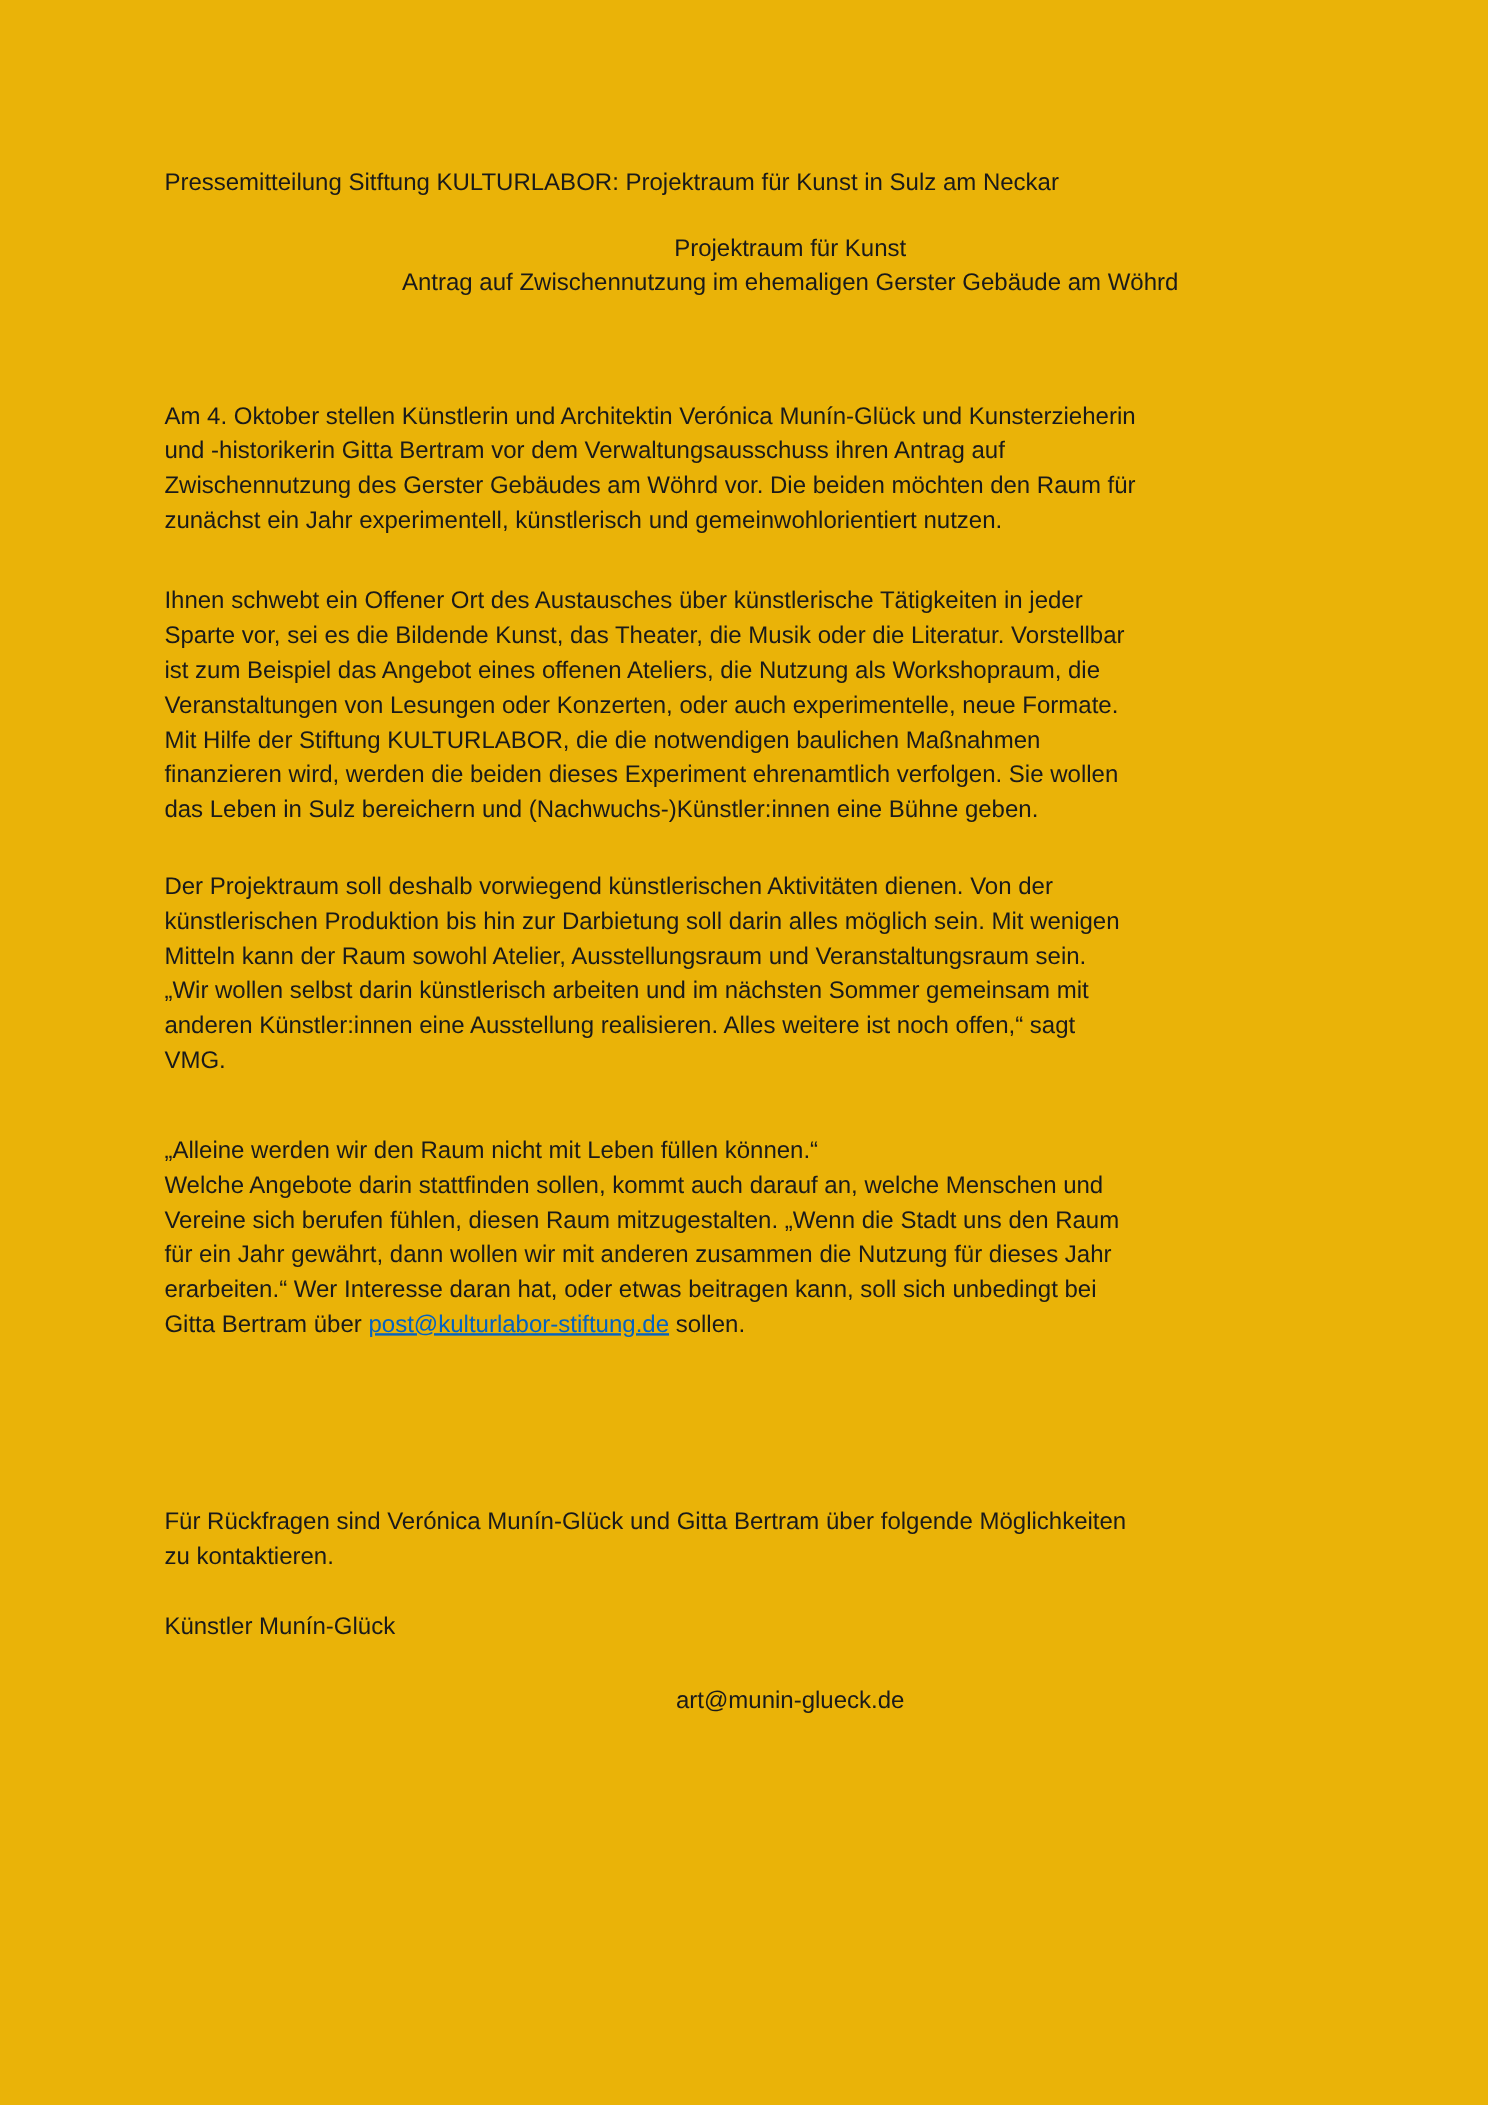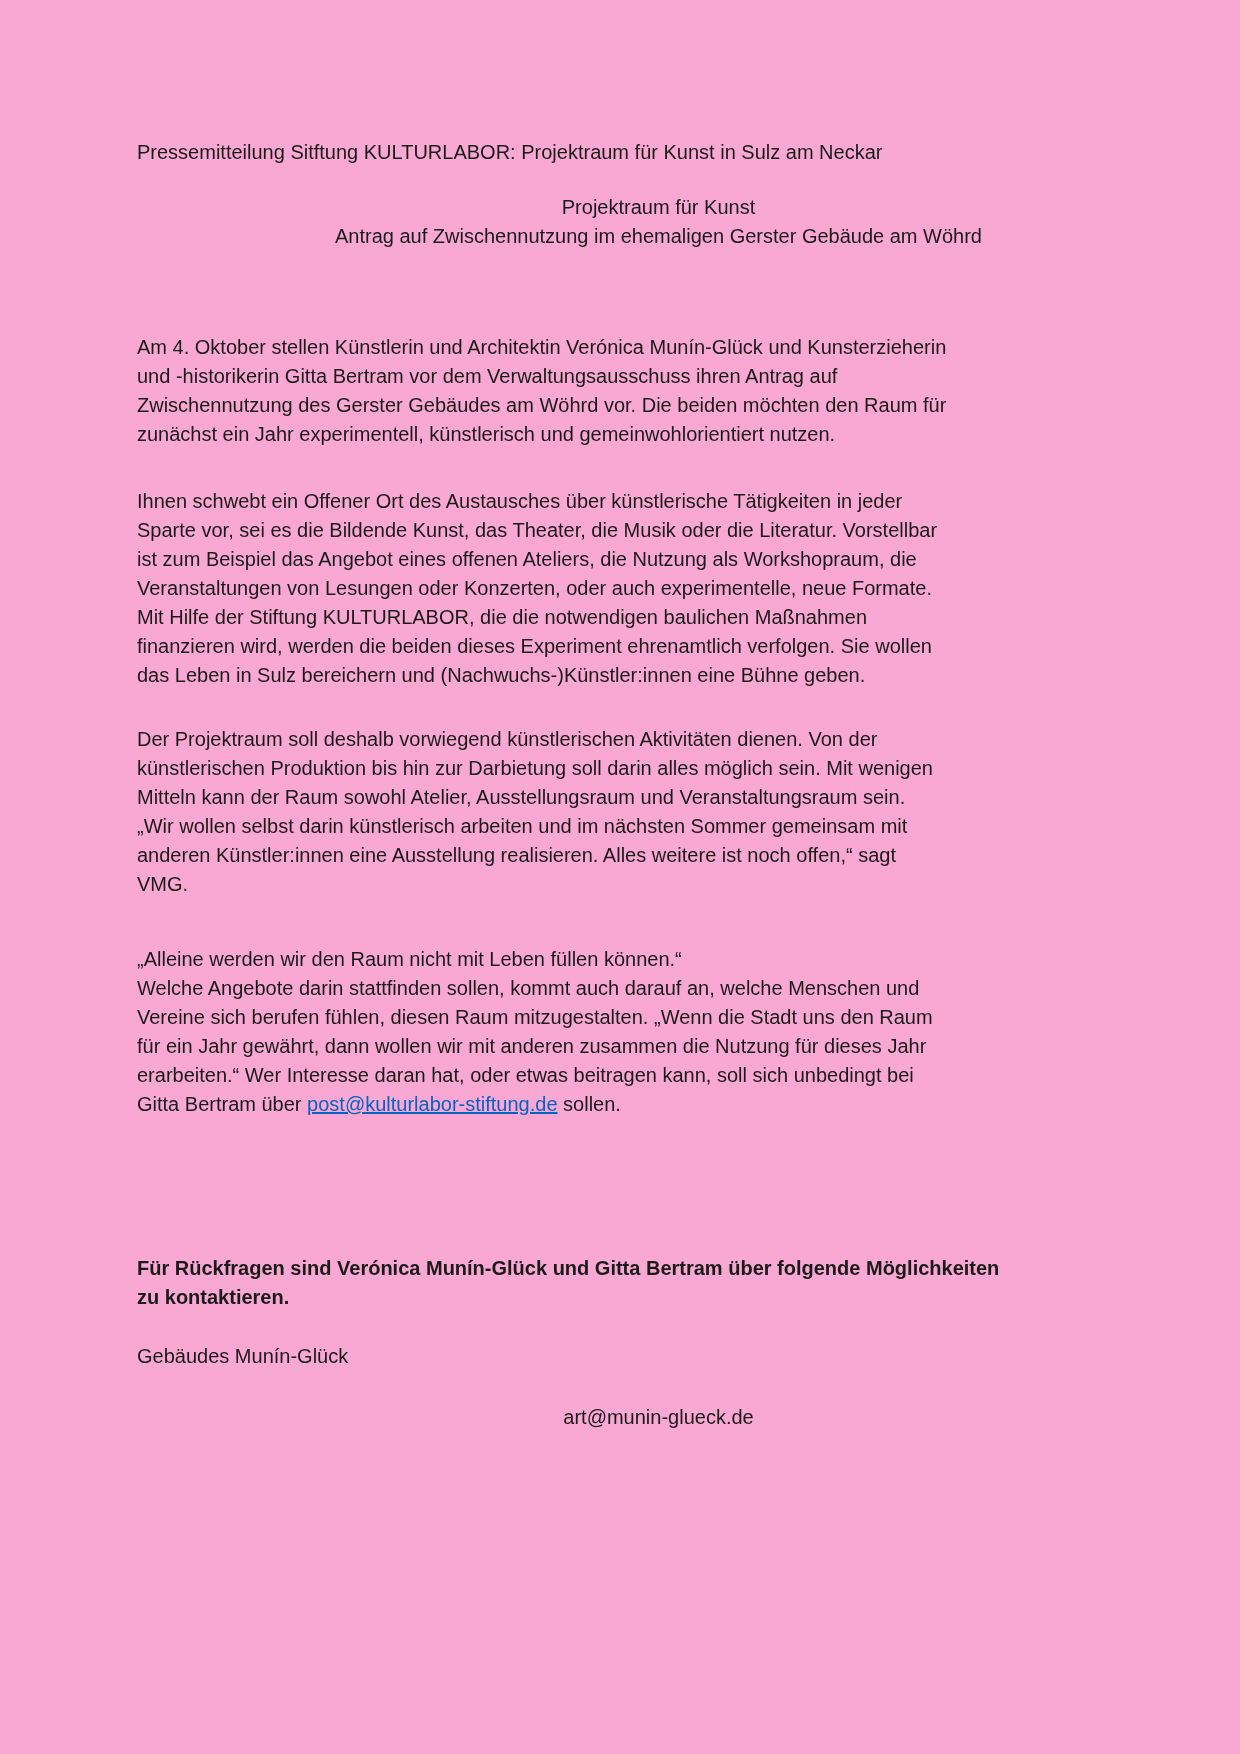--- a/index.html
+++ b/index.html
@@ -5,42 +5,42 @@
   html, body {
     margin: 0;
     padding: 0;
     background: #ffffff;
   }
   .page {
     position: relative;
     width: 1240px;
     height: 1754px;
     box-sizing: border-box;
-    background: #f9a8d4;
+    background: #eab308;
     padding: 138px 60px 0 137px;
     font-family: "Liberation Sans", "DejaVu Sans", sans-serif;
     font-size: 20px;
     line-height: 29px;
     color: #1a1a1a;
     overflow: hidden;
   }
   .page p {
     margin: 0;
     padding: 0;
   }
   .lines {
     white-space: pre-line;
   }
   .doc-title        { margin-bottom: 26px !important; }
   .doc-subtitle     { margin-bottom: 82px !important; text-align: center; }
   .para-intro       { margin-bottom: 38px !important; }
   .para-vision      { margin-bottom: 35px !important; }
   .para-usage       { margin-bottom: 46px !important; }
   .para-participate { margin-bottom: 135px !important; }
-  .contact-intro    { margin-bottom: 30px !important; font-weight: bold; }
+  .contact-intro    { margin-bottom: 30px !important; }
   .contact-name-1   { margin-bottom: 32px !important; }
   .contact-email-1  { margin-bottom: 31px !important; text-align: center; }
   a.email-link {
     cursor: pointer;
   }
 </style>
 </head>
 <body>
 
 <div class="page" style="color: rgb(26, 26, 26);">
@@ -73,18 +73,18 @@
   <p class="para-participate"><span class="lines">„Alleine werden wir den Raum nicht mit Leben füllen können.“
 Welche Angebote darin stattfinden sollen, kommt auch darauf an, welche Menschen und
 Vereine sich berufen fühlen, diesen Raum mitzugestalten. „Wenn die Stadt uns den Raum
 für ein Jahr gewährt, dann wollen wir mit anderen zusammen die Nutzung für dieses Jahr
 erarbeiten.“ Wer Interesse daran hat, oder etwas beitragen kann, soll sich unbedingt bei
 Gitta Bertram über</span> <a class="email-link" href="#" style="color: rgb(5, 99, 193);">post@kulturlabor-stiftung.de</a> <span>sollen.</span></p>
 
   <p class="contact-intro"><span class="lines">Für Rückfragen sind Verónica Munín-Glück und Gitta Bertram über folgende Möglichkeiten
 zu kontaktieren.</span></p>
 
-  <p class="contact-name-1"><span class="lines">Gebäudes Munín-Glück</span></p>
+  <p class="contact-name-1"><span class="lines">Künstler Munín-Glück</span></p>
 
   <p class="contact-email-1"><span class="lines">art@munin-glueck.de</span></p>
 
 
 </div>
 
 </body></html>

